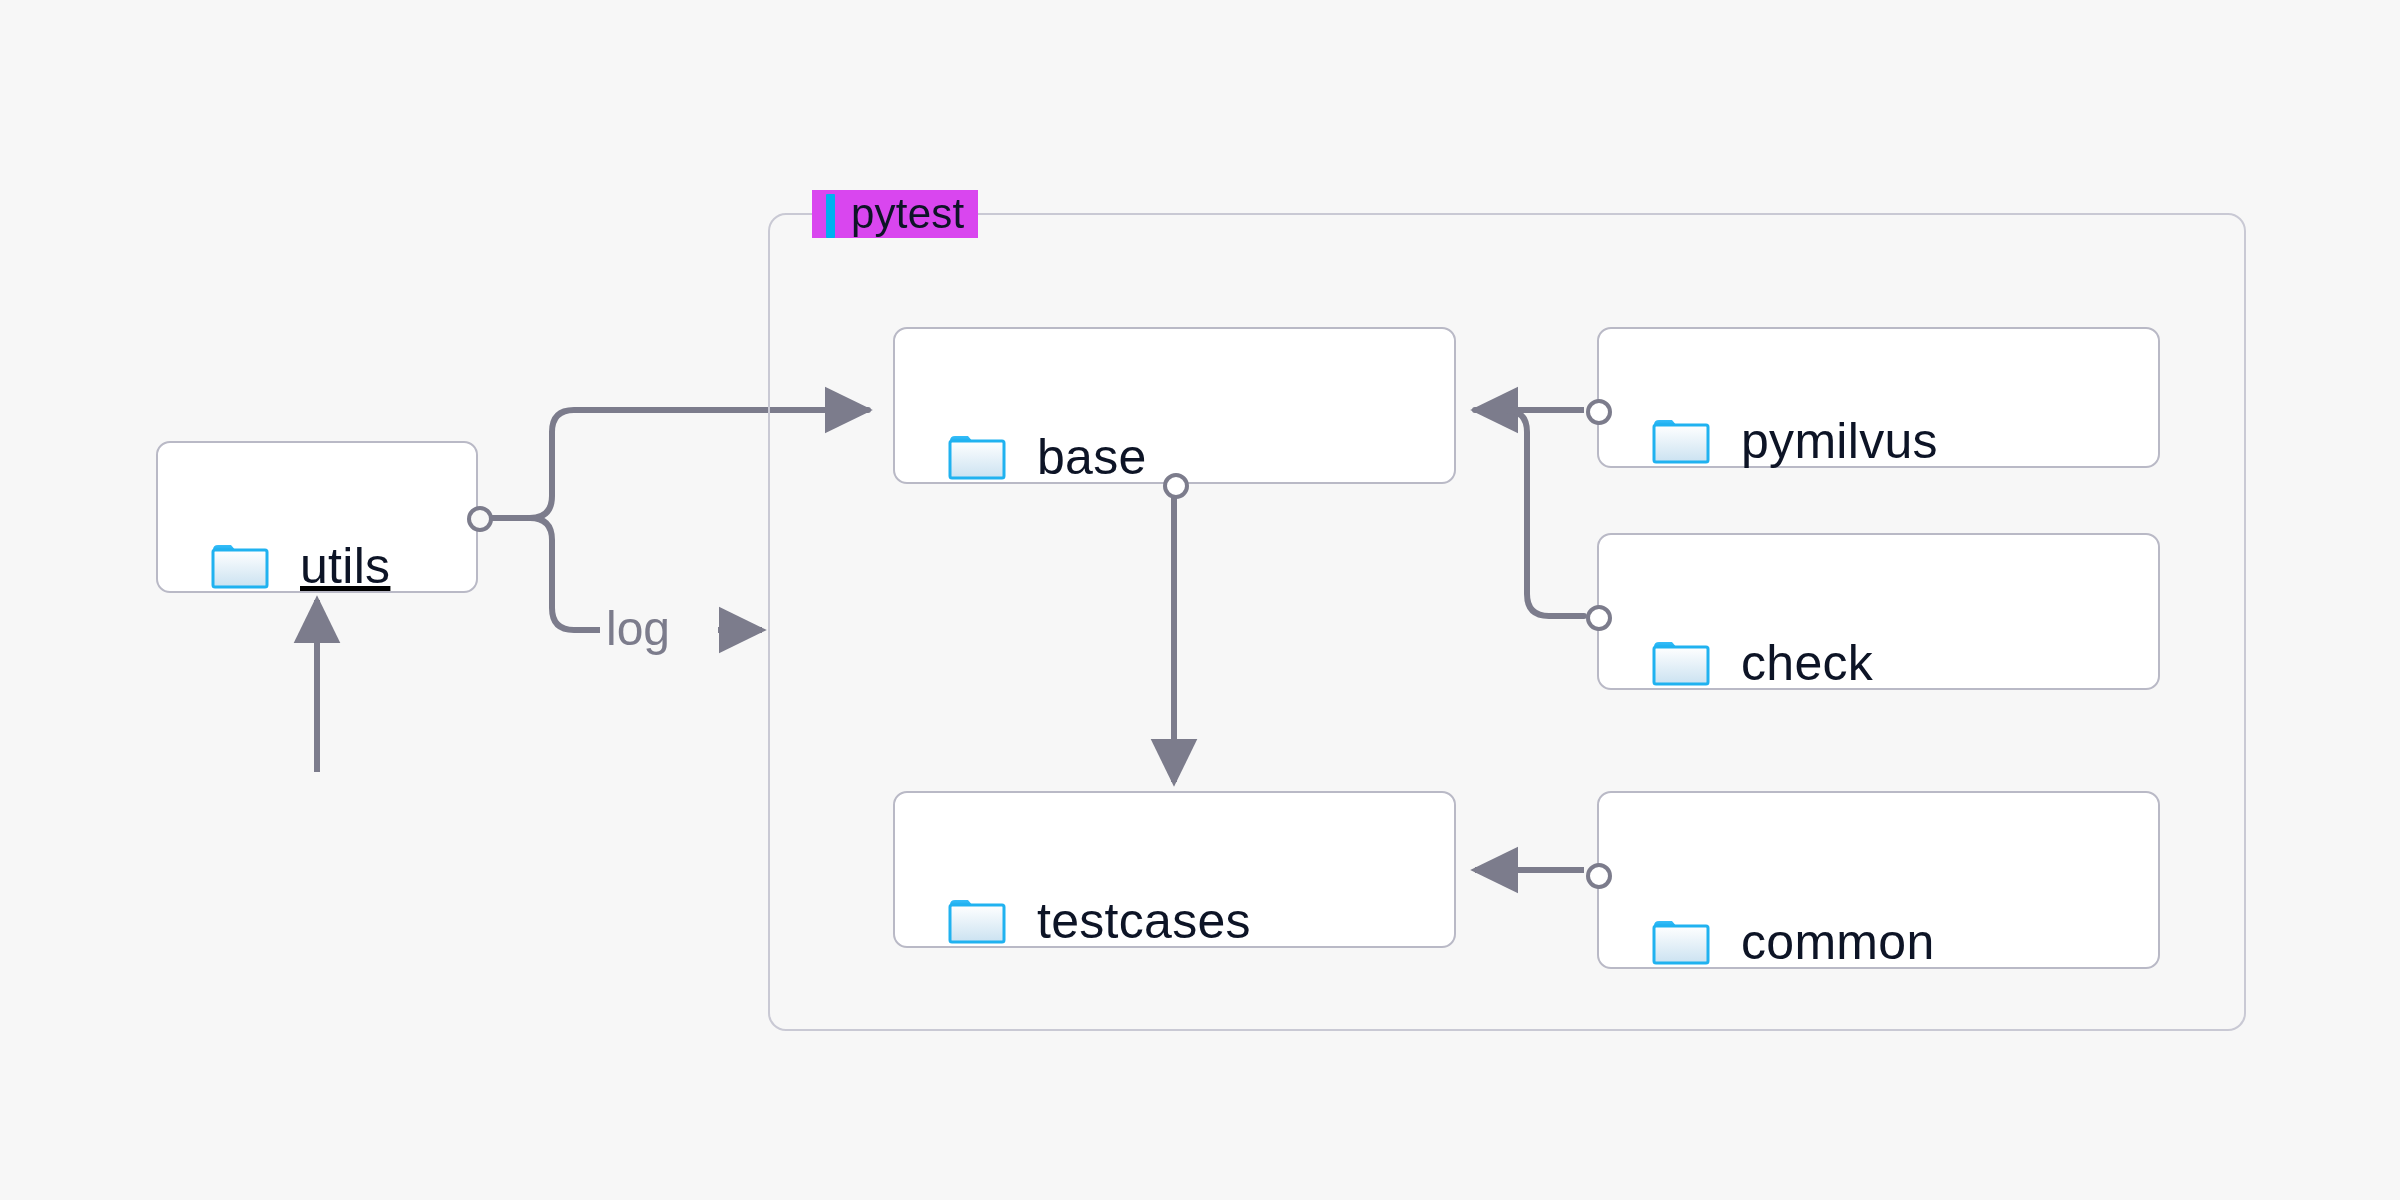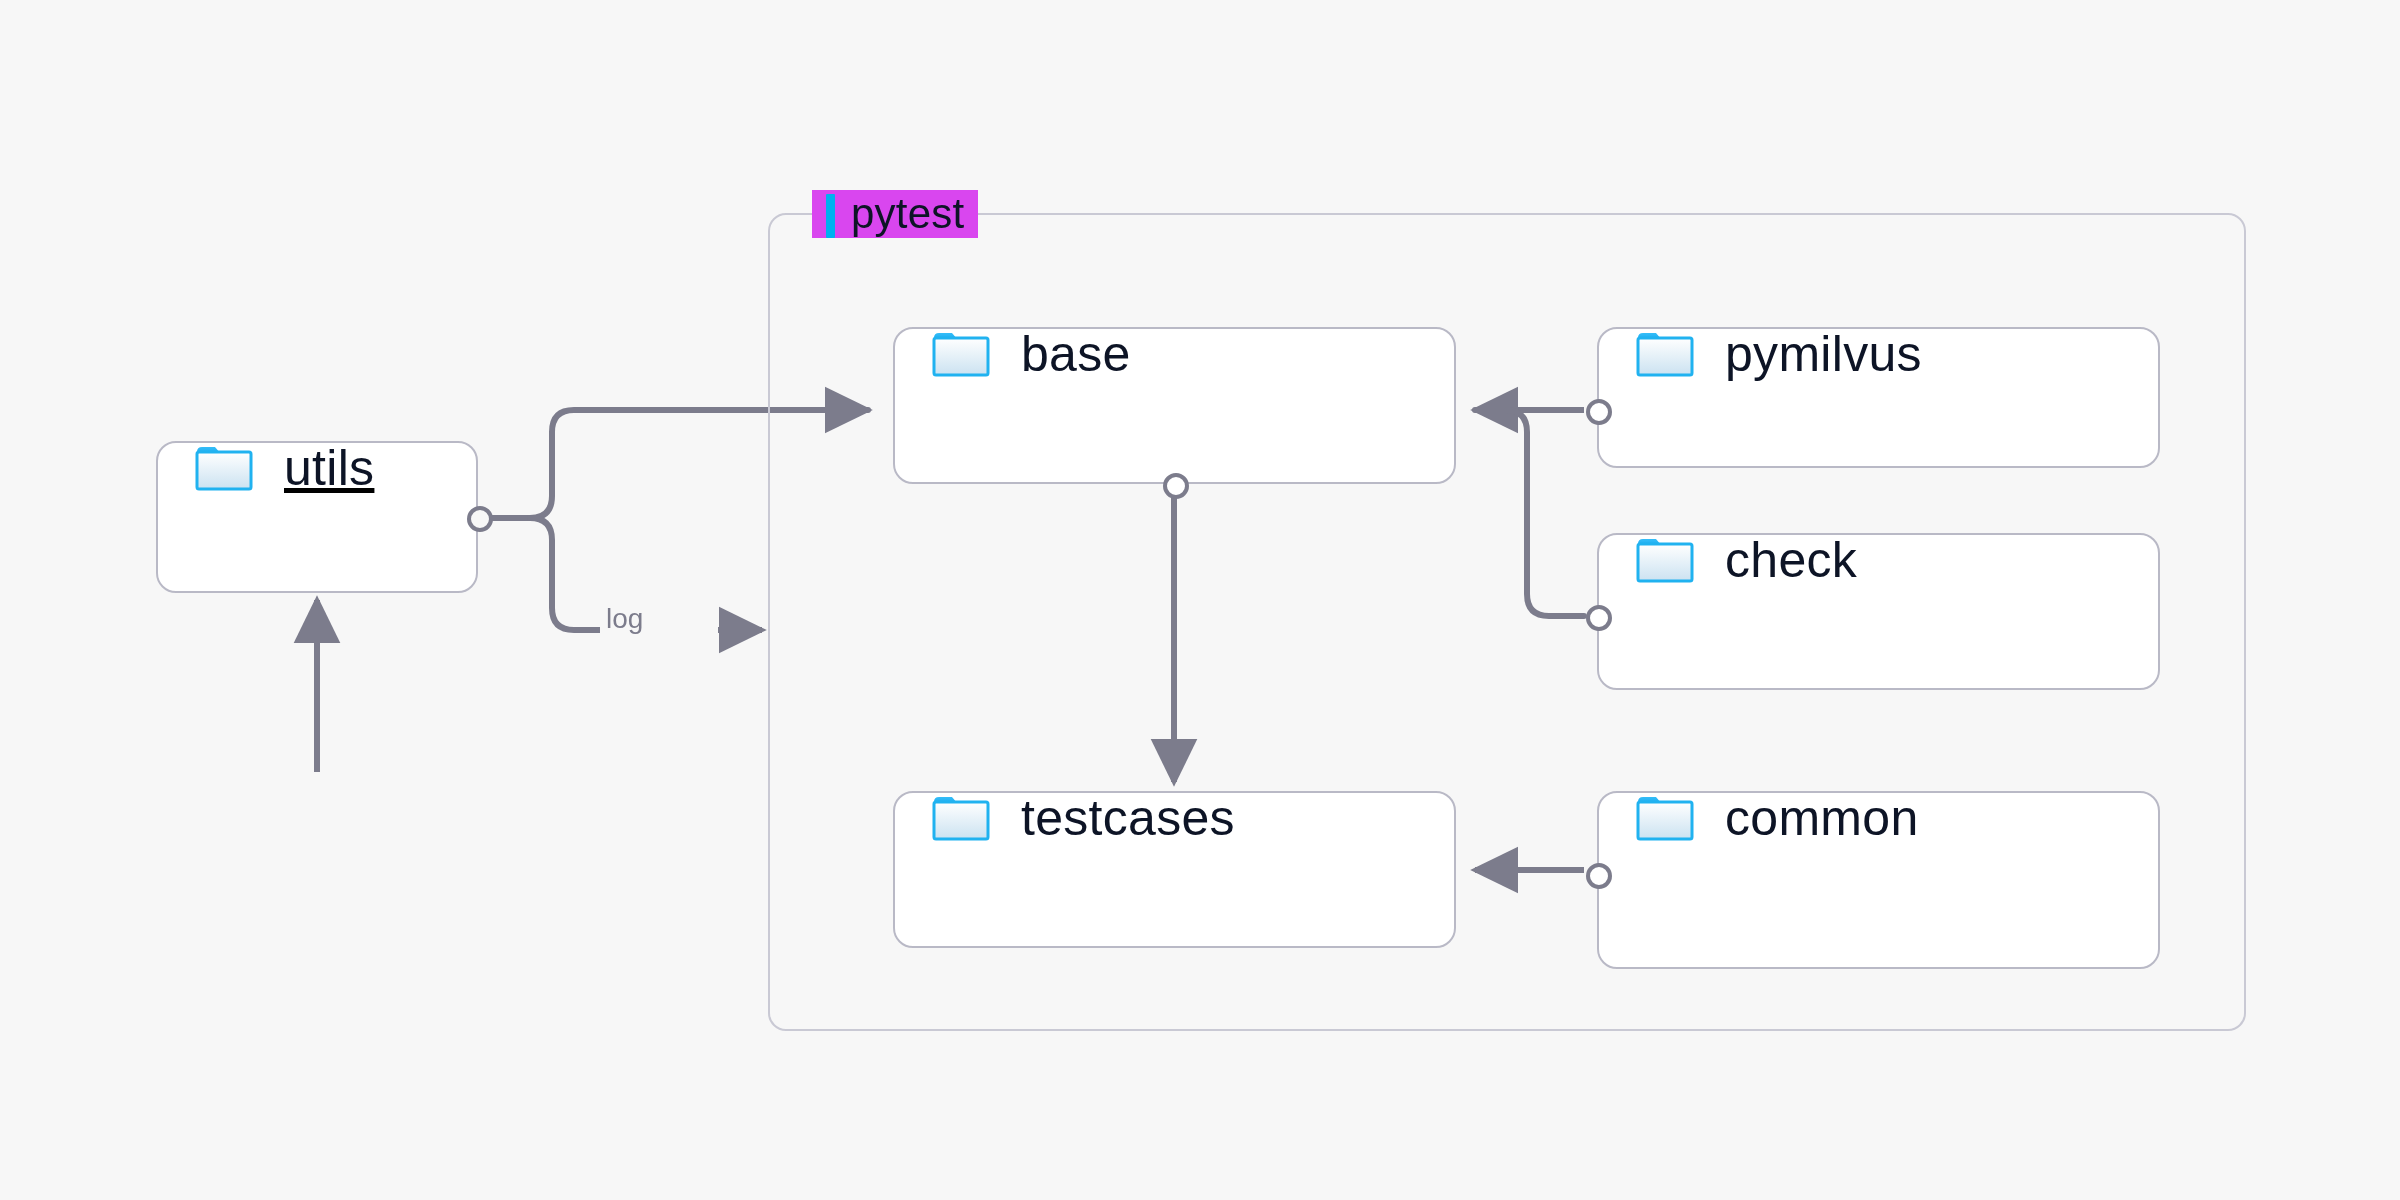--- a/index.html
+++ b/index.html
@@ -57,24 +57,24 @@
     color: #0d1426;
     letter-spacing: 0.2px;
   }
 
   
   .node {
     position: absolute;
     box-sizing: border-box;
     background: #ffffff;
     border: 2px solid #b9b9c6;
-    border-radius: 20px;
+    border-radius: 14px;
     display: flex;
-    align-items: flex-start;
-    padding-left: 36px;
+    align-items: flex-end;
+    padding-left: 52px;
     gap: 30px;
   }
   .node-label {
     font-size: 50px;
     color: #0d1426;
     letter-spacing: 0.3px;
     line-height: 1;
     white-space: nowrap;
   }
 
@@ -94,21 +94,21 @@
     box-sizing: border-box;
     border: 4px solid #7c7c8c;
     border-radius: 50%;
     background: #f7f7f7;
   }
   .port.on-white { background: #ffffff; }
 
   
   .edge-label {
     position: absolute;
-    font-size: 28px;
+    font-size: 48px;
     color: #7c7c8c;
     background: #f7f7f7;
     padding: 0 6px;
     white-space: nowrap;
     line-height: 1;
   }
 </style>
 </head>
 <body>
 

